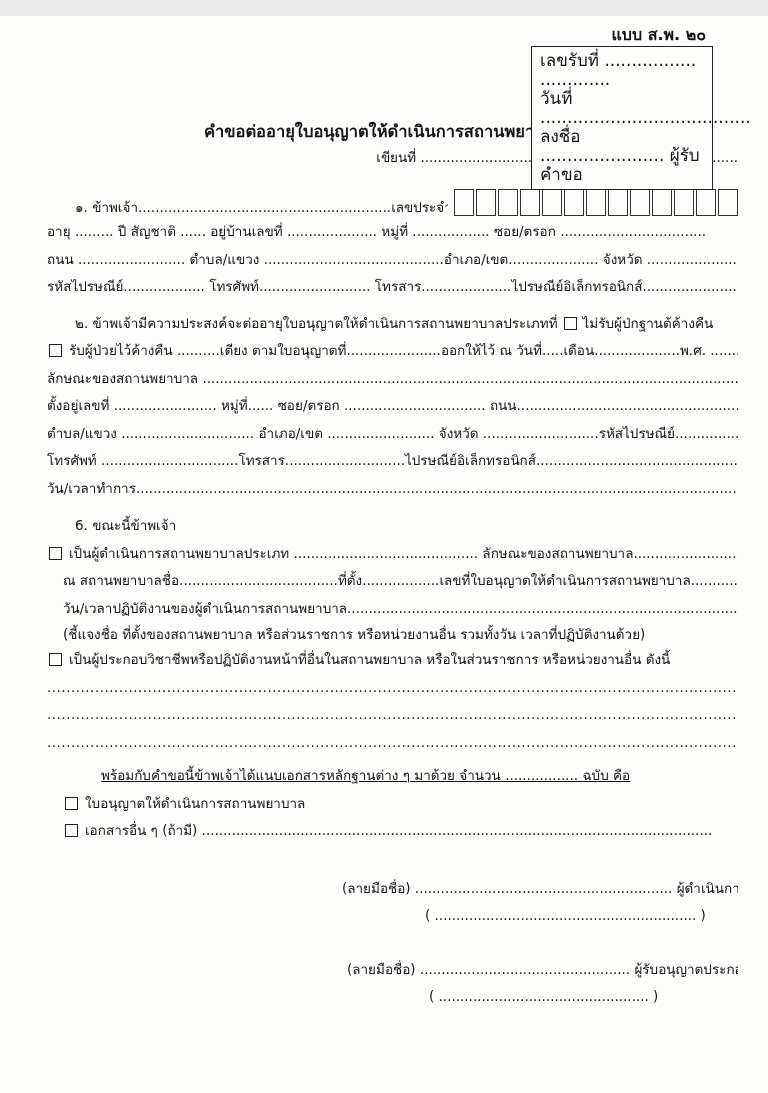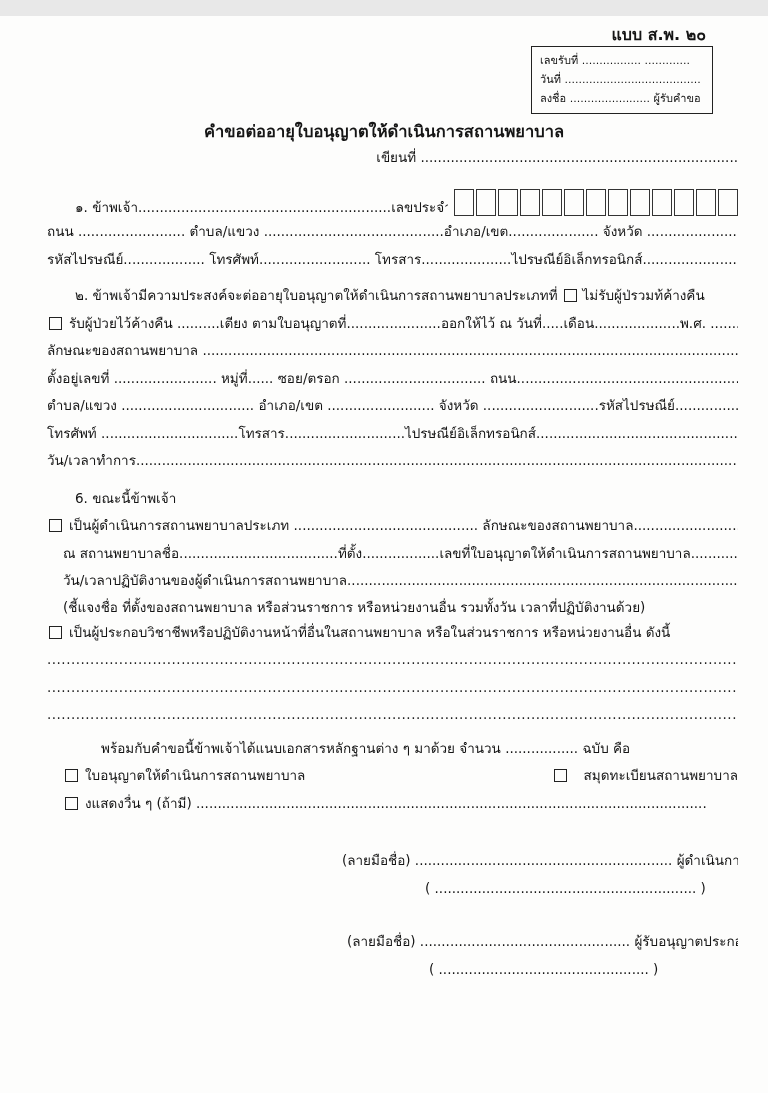--- a/index.html
+++ b/index.html
@@ -15,21 +15,21 @@
     overflow: hidden;
   }
   .content { padding: 0 30px 0 47px; }
   .form-code {
     position: absolute; top: 6px; right: 62px;
     font-weight: bold; font-size: 16px;
   }
   .receipt-box {
     position: absolute; top: 30px; right: 55px;
     width: 182px; border: 1.5px solid #222;
-    padding: 4px 8px 5px 8px; font-size: 11px; line-height: 19px;
+    padding: 4px 8px 5px 8px; font-size: 17px; line-height: 19px;
     background: #fdfdfc;
   }
   .doc-title {
     padding-top: 102px; text-align: center;
     font-weight: bold; font-size: 16.5px;
   }
   .right-line { text-align: right; line-height: 26px; white-space: nowrap; }
   .line { line-height: 27.5px; white-space: nowrap; overflow: hidden; }
   .indent { padding-left: 28px; }
   .row1 { display: flex; align-items: flex-end; margin-top: 14px; height: 34px; }
@@ -37,21 +37,21 @@
   .idgrid { display: flex; gap: 2px; margin-left: 6px; margin-bottom: 2px; }
   .idcell { width: 20px; height: 27px; border: 1.2px solid #333; background: #fdfdfc; }
   .cb {
     display: inline-block; width: 13px; height: 13px;
     border: 1.3px solid #222; vertical-align: -2px;
     margin: 0 7px 0 2px; background: #fdfdfc;
   }
   .cb.mid { margin: 0 6px 0 6px; }
   .cbline { padding-left: 16px; }
   .dotted { letter-spacing: 0.5px; color: #222; }
-  .attach-intro { padding-left: 54px; margin-top: 6px; }
+  .attach-intro { padding-left: 54px; margin-top: 6px; text-decoration: underline; }
   .attach-row { display: flex; justify-content: space-between; }
   .attach-row .a1 { width: 352px; }
   .sig-block1 { margin-top: 30px; padding-left: 295px; }
   .sig-name1 { padding-left: 378px; }
   .consent { margin-top: 26px; padding-left: 38px; }
   .sig-block2 { margin-top: 26px; padding-left: 300px; }
   .sig-name2 { padding-left: 382px; }
   .sp { display: inline-block; width: 10px; }
 </style>
 </head>
@@ -83,25 +83,26 @@
           <span class="idcell"></span>
           <span class="idcell"></span>
           <span class="idcell"></span>
           <span class="idcell"></span>
           <span class="idcell"></span>
           <span class="idcell"></span>
           <span class="idcell"></span>
           <span class="idcell"></span>
       </span>
     </div>
+    <div class="line">อายุ ......... ปี สัญชาติ ...... อยู่บ้านเลขที่ ..................... หมู่ที่ .................. ซอย/ตรอก ..................................</div>
     <div class="line">ถนน ......................... ตำบล/แขวง ..........................................อำเภอ/เขต..................... จังหวัด ..............................</div>
     <div class="line">รหัสไปรษณีย์................... โทรศัพท์.......................... โทรสาร.....................ไปรษณีย์อิเล็กทรอนิกส์................................</div>
 
     <div class="line indent" style="margin-top:9px;">
-      <span>๒. ข้าพเจ้ามีความประสงค์จะต่ออายุใบอนุญาตให้ดำเนินการสถานพยาบาลประเภทที่</span><span class="cb mid"></span><span>ไม่รับผู้ป่รวมท้ค้างคืน</span>
+      <span>๒. ข้าพเจ้ามีความประสงค์จะต่ออายุใบอนุญาตให้ดำเนินการสถานพยาบาลประเภทที่</span><span class="cb mid"></span><span>ไม่รับผู้ป่กฐานต้ค้างคืน</span>
     </div>
     <div class="line">
       <span class="cb"></span><span>รับผู้ป่วยไว้ค้างคืน ..........เตียง   ตามใบอนุญาตที่......................ออกให้ไว้ ณ วันที่.....เดือน....................พ.ศ. ...........</span>
     </div>
     <div class="line">ลักษณะของสถานพยาบาล .......................................................................................................................................................</div>
     <div class="line">ตั้งอยู่เลขที่ ........................ หมู่ที่...... ซอย/ตรอก ................................. ถนน.........................................................................</div>
     <div class="line">ตำบล/แขวง ............................... อำเภอ/เขต ......................... จังหวัด ...........................รหัสไปรษณีย์.........................</div>
     <div class="line">โทรศัพท์ ................................โทรสาร............................ไปรษณีย์อิเล็กทรอนิกส์.................................................................</div>
     <div class="line">วัน/เวลาทำการ.................................................................................................................................................................</div>
 
@@ -115,24 +116,23 @@
     <div class="line">
       <span class="cb"></span><span>เป็นผู้ประกอบวิชาชีพหรือปฏิบัติงานหน้าที่อื่นในสถานพยาบาล หรือในส่วนราชการ หรือหน่วยงานอื่น ดังนี้</span>
     </div>
     <div class="line dotted">....................................................................................................................................................................................................................</div>
     <div class="line dotted">....................................................................................................................................................................................................................</div>
     <div class="line dotted">....................................................................................................................................................................................................................</div>
 
     <div class="line attach-intro">พร้อมกับคำขอนี้ข้าพเจ้าได้แนบเอกสารหลักฐานต่าง ๆ มาด้วย จำนวน ................. ฉบับ  คือ</div>
     <div class="attach-row line cbline">
       <span class="a1"><span class="cb"></span><span>ใบอนุญาตให้ดำเนินการสถานพยาบาล</span></span>
-      <span><span class="cb"></span><span class="sp"></span><span>สมุดทะเบียนสถานพยาบาล</span></span>
     </div>
     <div class="line cbline">
-      <span class="cb"></span><span>งแสดงวื่น ๆ (ถ้ามี) .......................................................................................................................</span>
+      <span class="cb"></span><span>เอกสารอื่น ๆ (ถ้ามี) .......................................................................................................................</span>
     </div>
 
     <div class="line sig-block1">(ลายมือชื่อ) ............................................................ ผู้ดำเนินการ</div>
     <div class="line sig-name1">( ............................................................. )</div>
 
 
     <div class="line sig-block2">(ลายมือชื่อ) ................................................. ผู้รับอนุญาตประกอบกิจการ</div>
     <div class="line sig-name2">( ................................................. )</div>
 
   </div>

